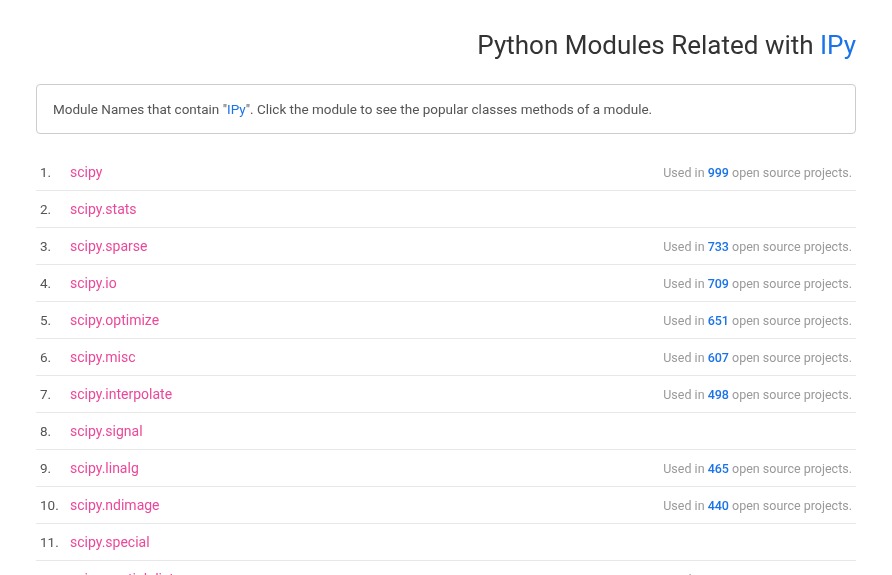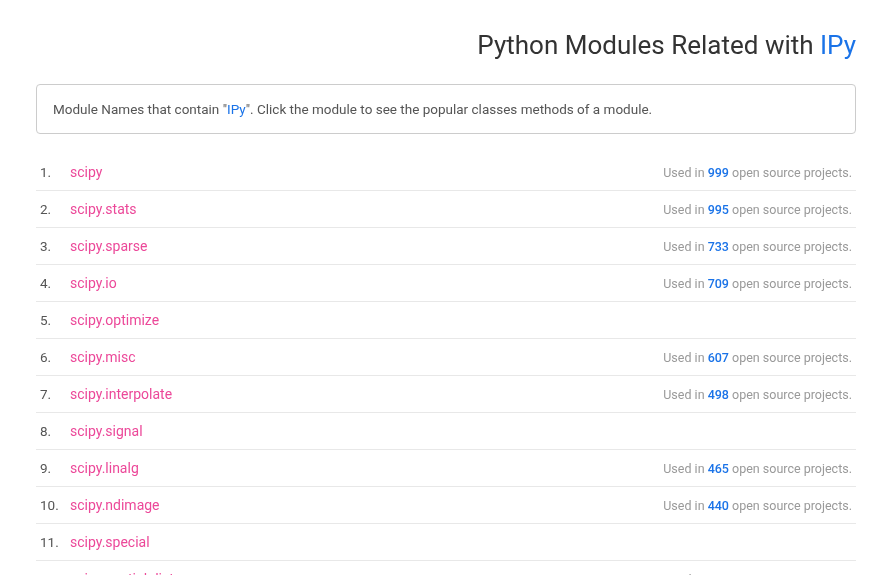--- a/index.html
+++ b/index.html
@@ -97,23 +97,20 @@
       </div>
       <span class="module-usage">
         Used in <span class="count">999</span> open source projects.
       </span>
     </li>
       <li class="module-item">
       <div class="module-left">
         <span class="module-number">2.</span>
         <a class="module-link" href="#">scipy.stats</a>
       </div>
-      <span class="module-usage">
-        Used in <span class="count">995</span> open source projects.
-      </span>
     </li>
       <li class="module-item">
       <div class="module-left">
         <span class="module-number">3.</span>
         <a class="module-link" href="#">scipy.sparse</a>
       </div>
       <span class="module-usage">
         Used in <span class="count">733</span> open source projects.
       </span>
     </li>
@@ -124,20 +121,23 @@
       </div>
       <span class="module-usage">
         Used in <span class="count">709</span> open source projects.
       </span>
     </li>
       <li class="module-item">
       <div class="module-left">
         <span class="module-number">5.</span>
         <a class="module-link" href="#">scipy.optimize</a>
       </div>
+      <span class="module-usage">
+        Used in <span class="count">651</span> open source projects.
+      </span>
     </li>
       <li class="module-item">
       <div class="module-left">
         <span class="module-number">6.</span>
         <a class="module-link" href="#">scipy.misc</a>
       </div>
       <span class="module-usage">
         Used in <span class="count">607</span> open source projects.
       </span>
     </li>

